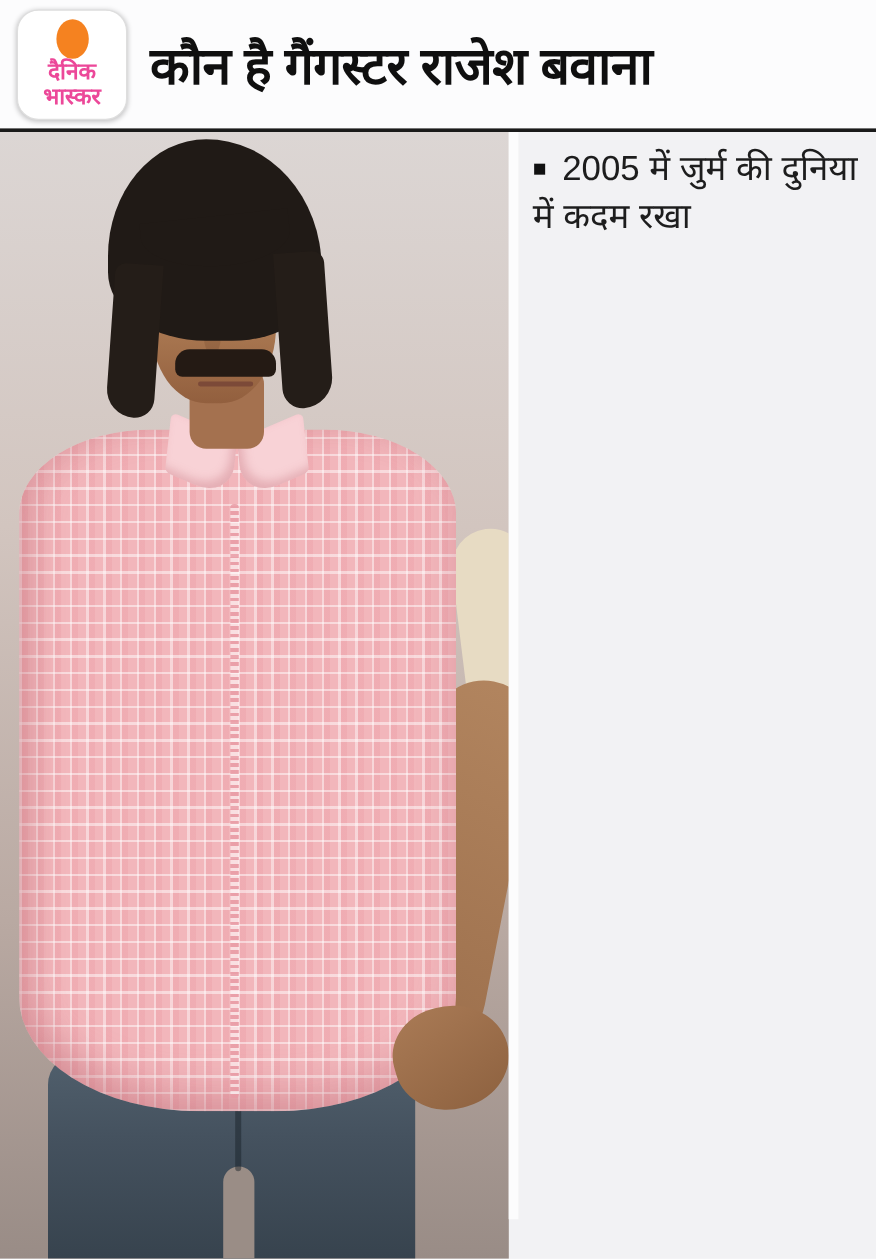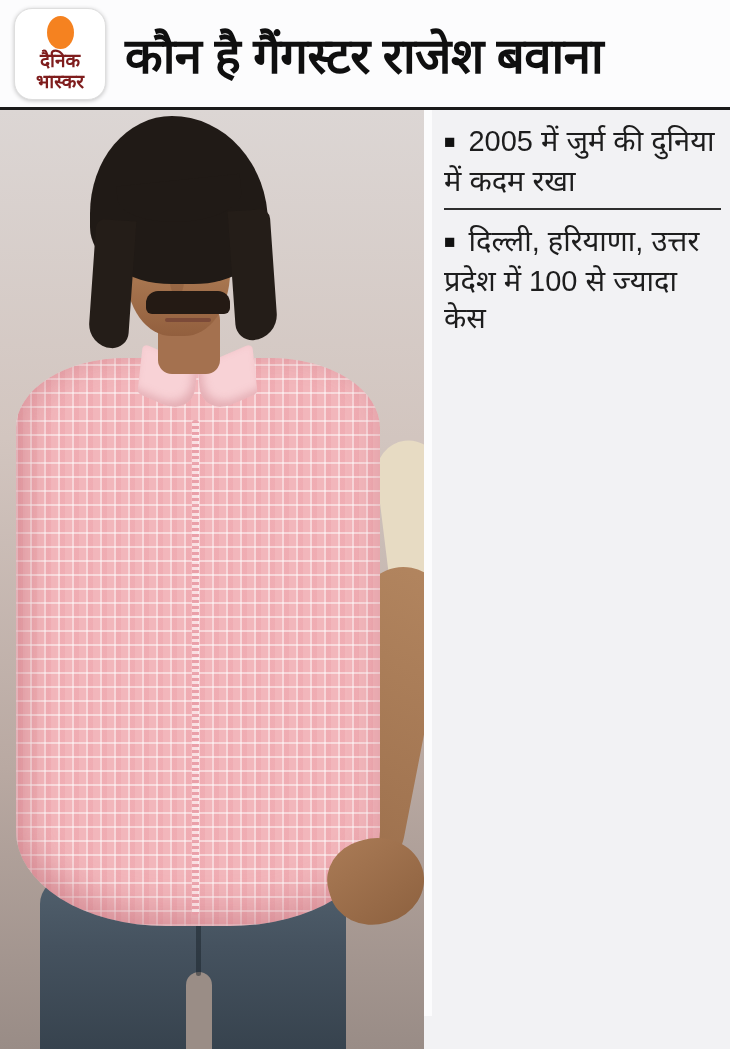--- a/index.html
+++ b/index.html
@@ -18,23 +18,23 @@
   .logo {
     position:absolute; left:14px; top:8px; width:92px; height:92px;
     background:#ffffff; border:1px solid #dedede; border-radius:18px;
     box-shadow:0 1px 4px rgba(0,0,0,.22);
     display:flex; flex-direction:column; align-items:center; justify-content:flex-start;
   }
   .logo-sun {
     width:27px; height:33px; border-radius:50%;
     background:#f58220; margin-top:7px; margin-bottom:1px;
   }
-  .logo-line { font-size:19px; line-height:21px; font-weight:800; color:#7f1d1d; }
+  .logo-line { font-size:19px; line-height:21px; font-weight:800; color:#ec4899; }
   .title {
-    margin-left:125px; font-size:49px; font-weight:900; color:#0f0f0f;
+    margin-left:125px; font-size:43px; font-weight:900; color:#0f0f0f;
     letter-spacing:-0.5px; white-space:nowrap;
   }
 
   
   .photo {
     position:absolute; left:0; top:110px; width:424px; height:939px;
     overflow:hidden;
     background:linear-gradient(180deg,#dcd6d4 0%,#d2c5bf 35%,#b9a9a2 70%,#998c86 100%);
   }
   .photo div { position:absolute; }
@@ -182,16 +182,15 @@
     <div class="mouth"></div>
     <div class="hair"></div>
     <div class="hair-fringe"></div>
     <div class="hair-side l"></div>
     <div class="hair-side r"></div>
     <div class="hands-clasp"></div>
   </div>
 
   <div class="panel">
     <p class="fact h100"><span class="sq">■</span><span>2005 में जुर्म की दुनिया में कदम रखा</span></p>
-    <p class="fact h136"><span class="sq">■</span><span>दिल्ली, हरियाणा, उत्तर प्रदेश में 100 से ज्यादा केस</span></p>
   </div>
 
 </div>
 
 </body></html>

